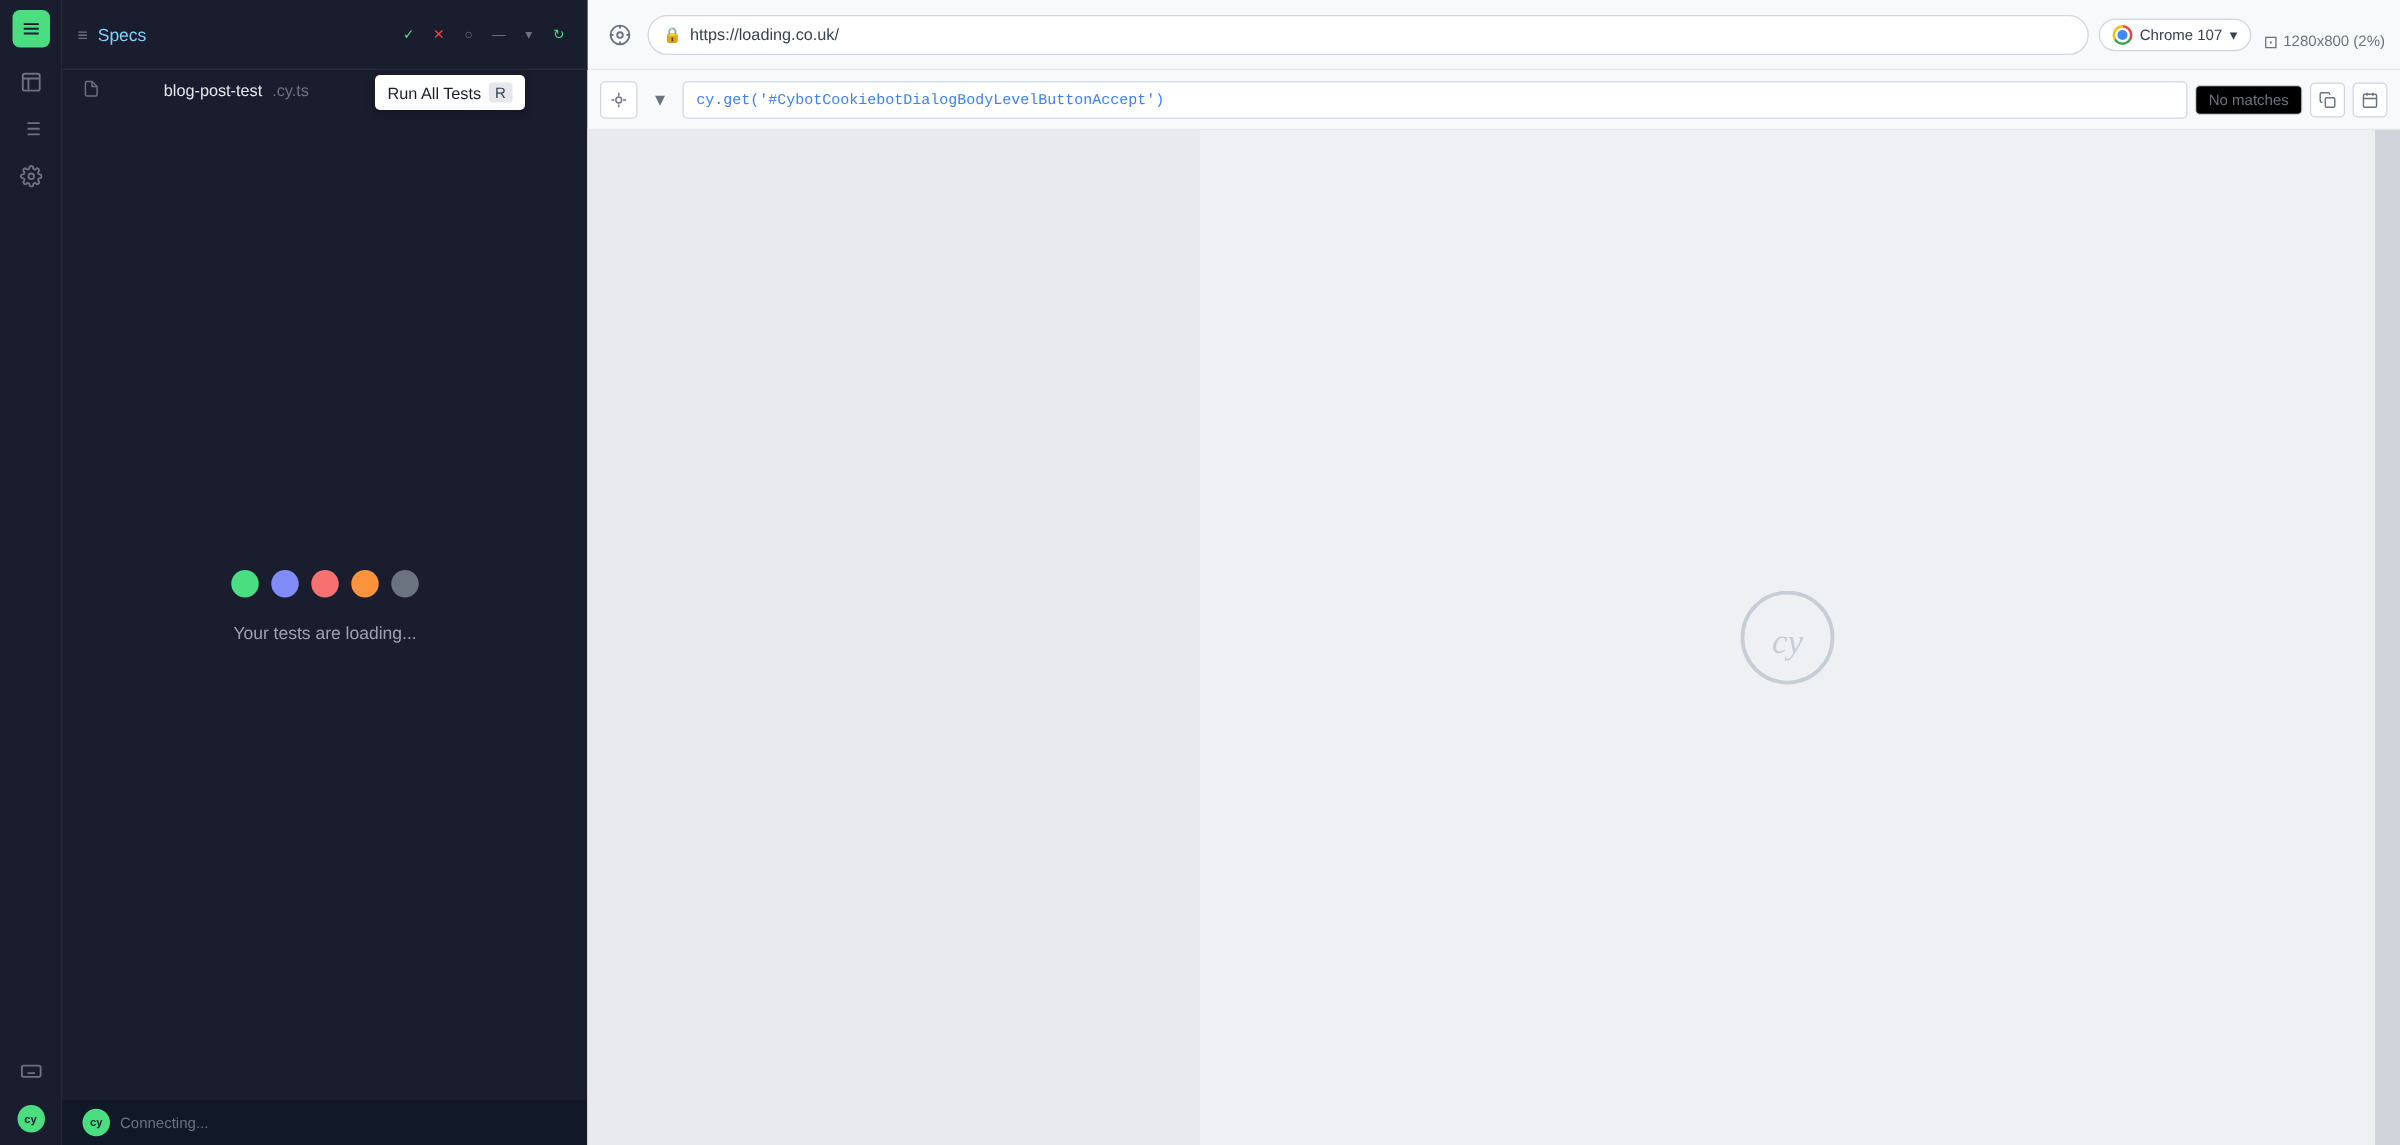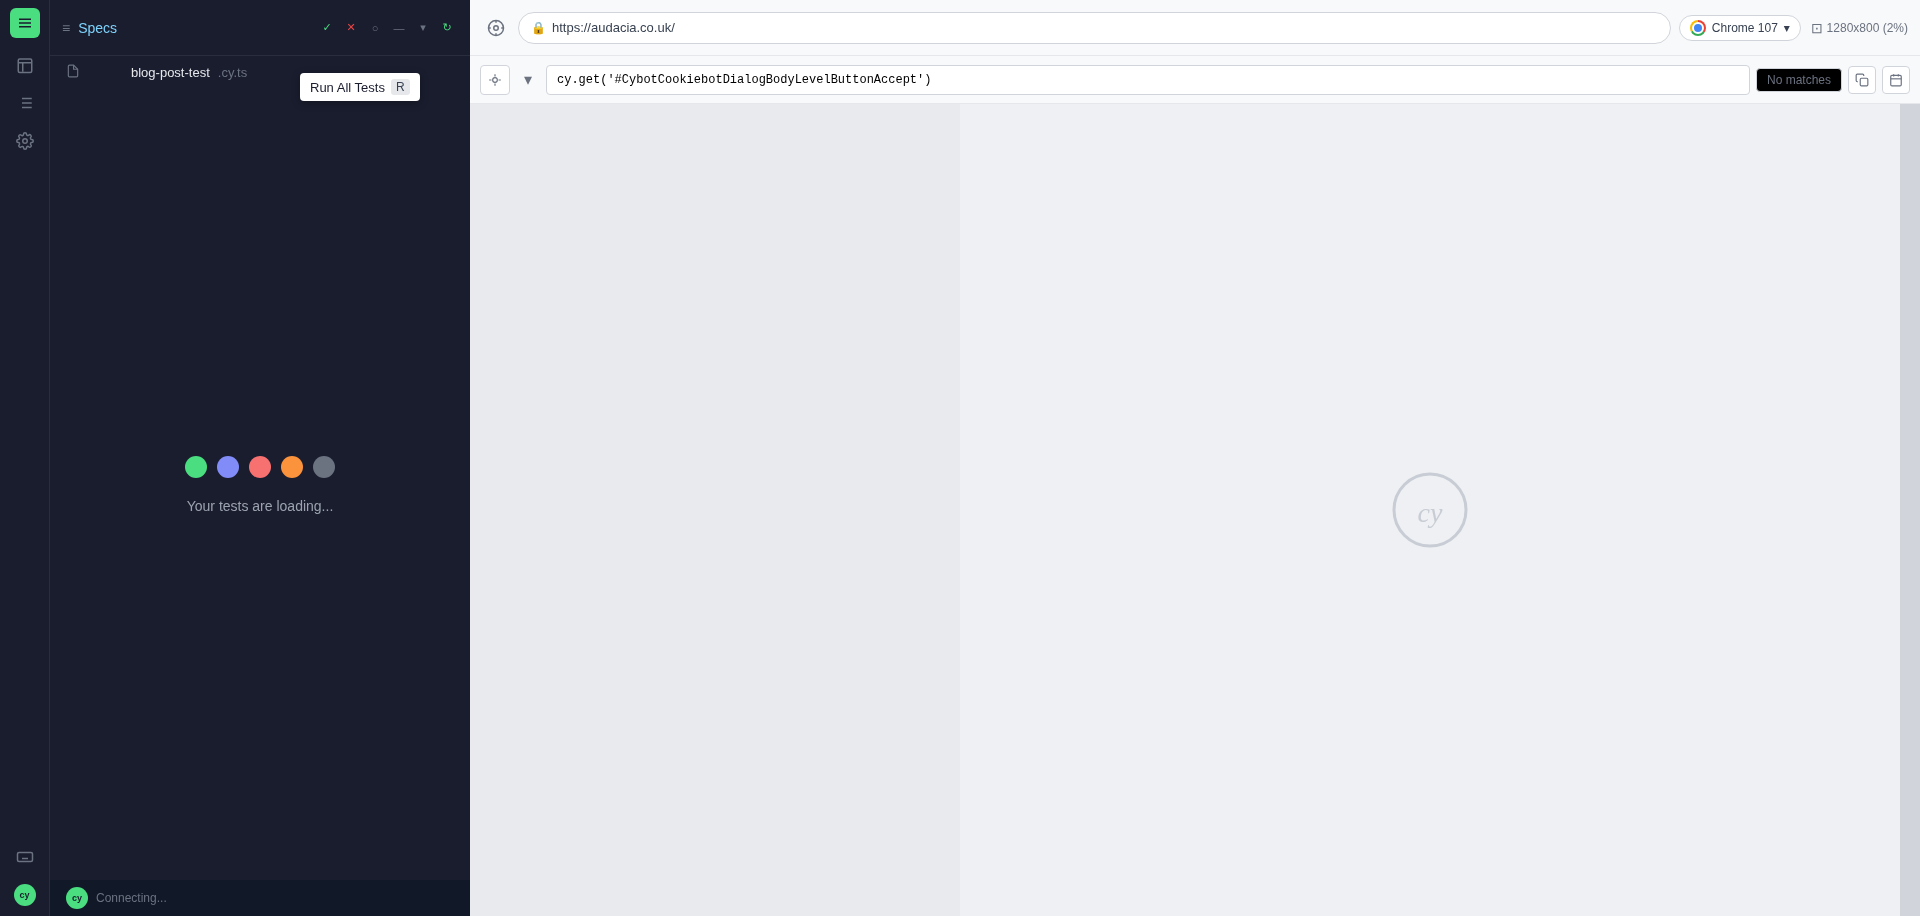--- a/index.html
+++ b/index.html
@@ -89,21 +89,21 @@
     .ctrl-dash { background: transparent; color: #6b7280; }
     .ctrl-chevron { background: transparent; color: #6b7280; }
     .ctrl-refresh { background: transparent; color: #4ade80; }
 
     
     .tooltip-container {
       position: relative;
     }
     .tooltip {
       position: absolute;
-      top: 73px;
+      top: 60px;
       left: 250px;
       background: white;
       color: #1a1d2e;
       padding: 6px 10px;
       border-radius: 4px;
       font-size: 13px;
       white-space: nowrap;
       z-index: 100;
       box-shadow: 0 2px 8px rgba(0,0,0,0.3);
       display: flex;
@@ -217,21 +217,21 @@
       gap: 6px;
     }
     .url-icon { color: #6b7280; font-size: 12px; }
     .url-text {
       color: #374151;
       font-size: 13px;
       flex: 1;
     }
     .browser-info {
       display: flex;
-      align-items: center;
+      align-items: flex-end;
       gap: 10px;
     }
     .chrome-badge {
       display: flex;
       align-items: center;
       gap: 6px;
       background: white;
       border: 1px solid #d1d5db;
       border-radius: 16px;
       padding: 4px 10px;
@@ -288,21 +288,21 @@
       cursor: pointer;
       color: #6b7280;
     }
     .selector-input {
       flex: 1;
       height: 30px;
       border: 1px solid #d1d5db;
       border-radius: 4px;
       padding: 0 10px;
       font-size: 12px;
-      color: #000000;
+      color: #3b82f6;
       font-family: 'Courier New', monospace;
       background: white;
     }
     .no-matches-badge {
       background: #000000;
       border: 1px solid #d1d5db;
       border-radius: 4px;
       padding: 4px 10px;
       font-size: 12px;
       color: #6b7280;
@@ -445,21 +445,21 @@
         <circle cx="12" cy="12" r="10"></circle>
         <circle cx="12" cy="12" r="3"></circle>
         <line x1="12" y1="2" x2="12" y2="5"></line>
         <line x1="12" y1="19" x2="12" y2="22"></line>
         <line x1="2" y1="12" x2="5" y2="12"></line>
         <line x1="19" y1="12" x2="22" y2="12"></line>
       </svg>
     </div>
     <div class="url-bar">
       <span class="url-icon">🔒</span>
-      <span class="url-text">https://audacia.co.uk/</span>
+      <span class="url-text">https://loading.co.uk/</span>
     </div>
     <div class="browser-info">
       <div class="chrome-badge">
         <div class="chrome-icon"></div>
         <span>Chrome 107</span>
         <span>▾</span>
       </div>
       <div class="viewport-badge">
         <span class="viewport-icon">⊡</span>
         <span>1280x800 (2%)</span>

